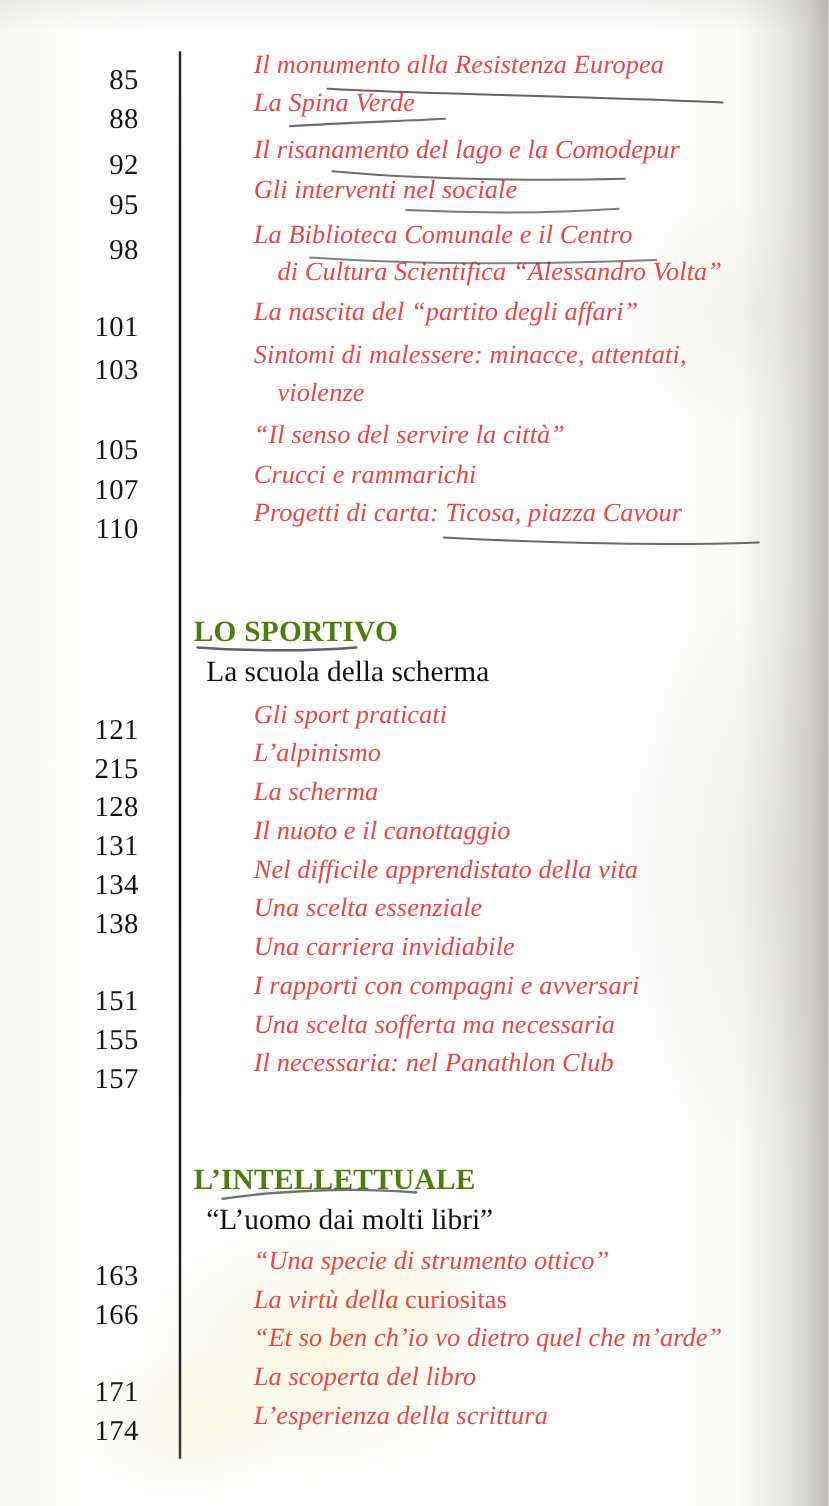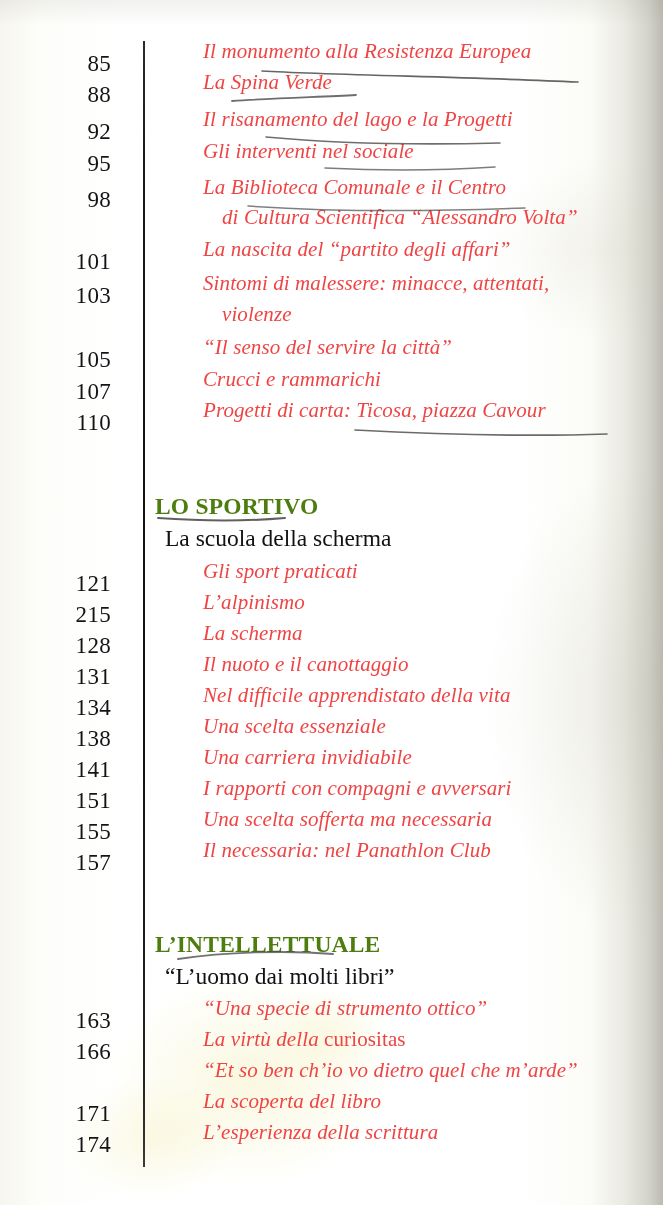--- a/index.html
+++ b/index.html
@@ -158,21 +158,21 @@
     <div class="row" style="top:36px">
       <span class="pagenum">85</span>
       <span class="title">Il monumento alla Resistenza Europea</span>
     </div>
     <div class="row" style="top:67px">
       <span class="pagenum">88</span>
       <span class="title">La Spina Verde</span>
     </div>
     <div class="row" style="top:104px">
       <span class="pagenum">92</span>
-      <span class="title">Il risanamento del lago e la Progetti</span>
+      <span class="title">Il risanamento del lago e la Comodepur</span>
     </div>
     <div class="row" style="top:136px">
       <span class="pagenum">95</span>
       <span class="title">Gli interventi nel sociale</span>
     </div>
     <div class="row" style="top:172px">
       <span class="pagenum">98</span>
       <span class="title">La Biblioteca Comunale e il Centro</span>
     </div>
     <div class="row" style="top:202px">
@@ -223,21 +223,20 @@
     </div>
     <div class="row" style="top:680px">
       <span class="pagenum">134</span>
       <span class="title">Nel difficile apprendistato della vita</span>
     </div>
     <div class="row" style="top:711px">
       <span class="pagenum">138</span>
       <span class="title">Una scelta essenziale</span>
     </div>
     <div class="row" style="top:742px">
-      <span class="pagenum">141</span>
       <span class="title">Una carriera invidiabile</span>
     </div>
     <div class="row" style="top:773px">
       <span class="pagenum">151</span>
       <span class="title">I rapporti con compagni e avversari</span>
     </div>
     <div class="row" style="top:804px">
       <span class="pagenum">155</span>
       <span class="title">Una scelta sofferta ma necessaria</span>
     </div>

